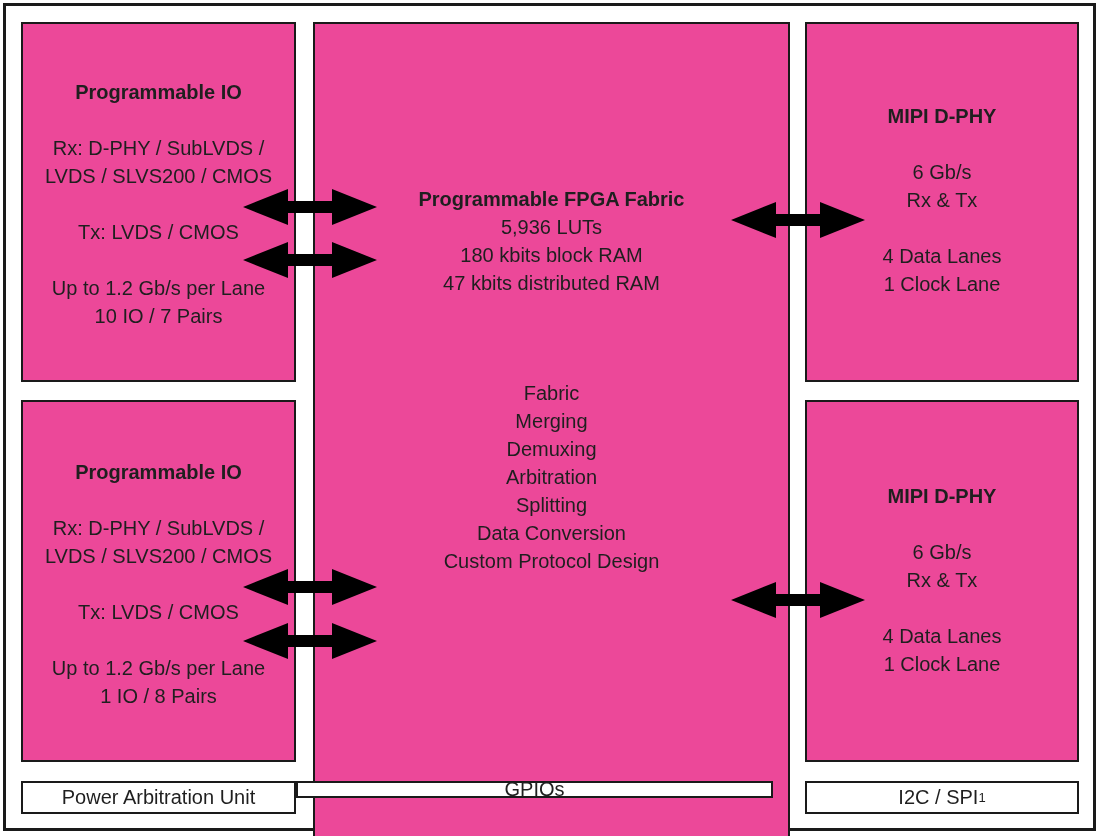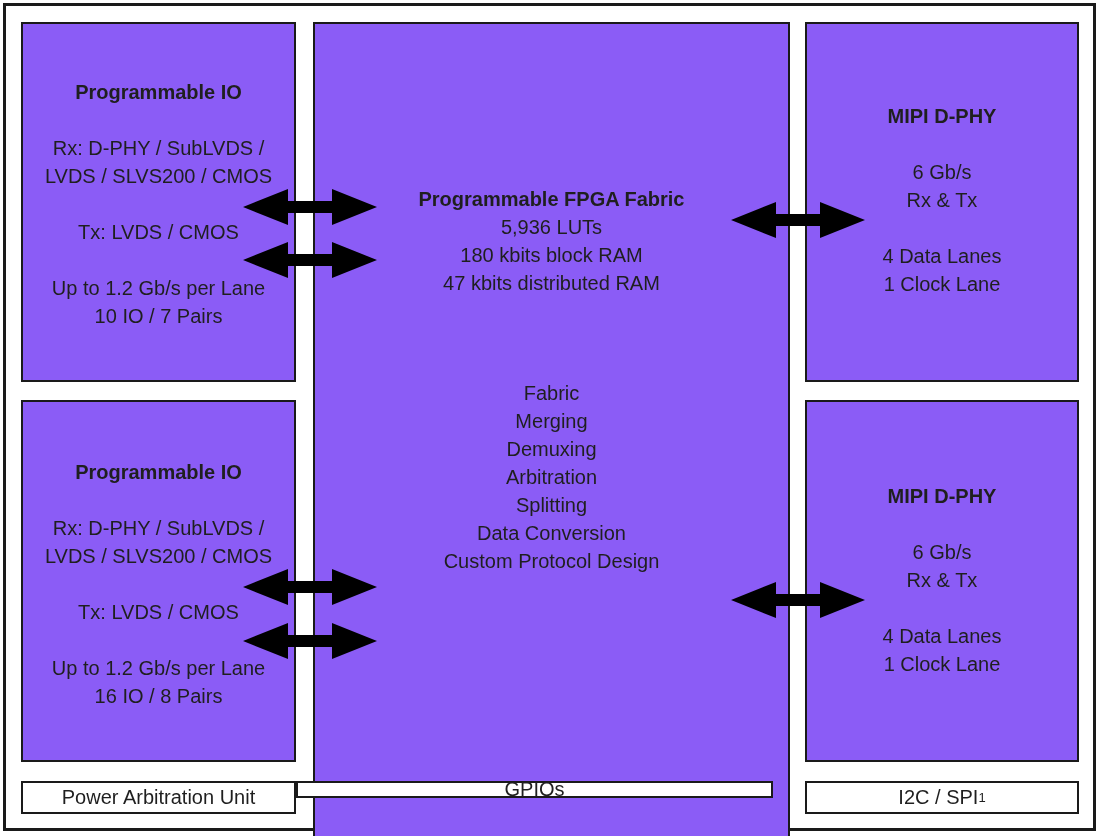--- a/index.html
+++ b/index.html
@@ -15,21 +15,21 @@
   .outer-frame {
     position: absolute;
     left: 3px; top: 3px;
     width: 1087px; height: 822px;
     border: 3px solid #1a1a1a;
     box-sizing: content-box;
   }
   .box {
     position: absolute;
     border: 2px solid #1a1a1a;
-    background: #8b5cf6;
+    background: #ec4899;
     box-sizing: border-box;
   }
   .stack {
     position: absolute;
     left: 0; right: 0;
     text-align: center;
   }
   .line {
     height: 28px;
     line-height: 28px;
@@ -84,21 +84,21 @@
   <div class="box" style="left:21px; top:400px; width:275px; height:362px;">
     <div class="stack" style="top:56px;">
       <div class="line bold">Programmable IO</div>
       <div class="line"></div>
       <div class="line">Rx: D-PHY / SubLVDS /</div>
       <div class="line">LVDS / SLVS200 / CMOS</div>
       <div class="line"></div>
       <div class="line">Tx: LVDS / CMOS</div>
       <div class="line"></div>
       <div class="line">Up to 1.2 Gb/s per Lane</div>
-      <div class="line">16 IO / 8 Pairs</div>
+      <div class="line">1 IO / 8 Pairs</div>
     </div>
   </div>
 
   <div class="box" style="left:313px; top:22px; width:477px; height:836px;">
     <div class="stack" style="top:161px;">
       <div class="line bold">Programmable FPGA Fabric</div>
       <div class="line">5,936 LUTs</div>
       <div class="line">180 kbits block RAM</div>
       <div class="line">47 kbits distributed RAM</div>
     </div>

